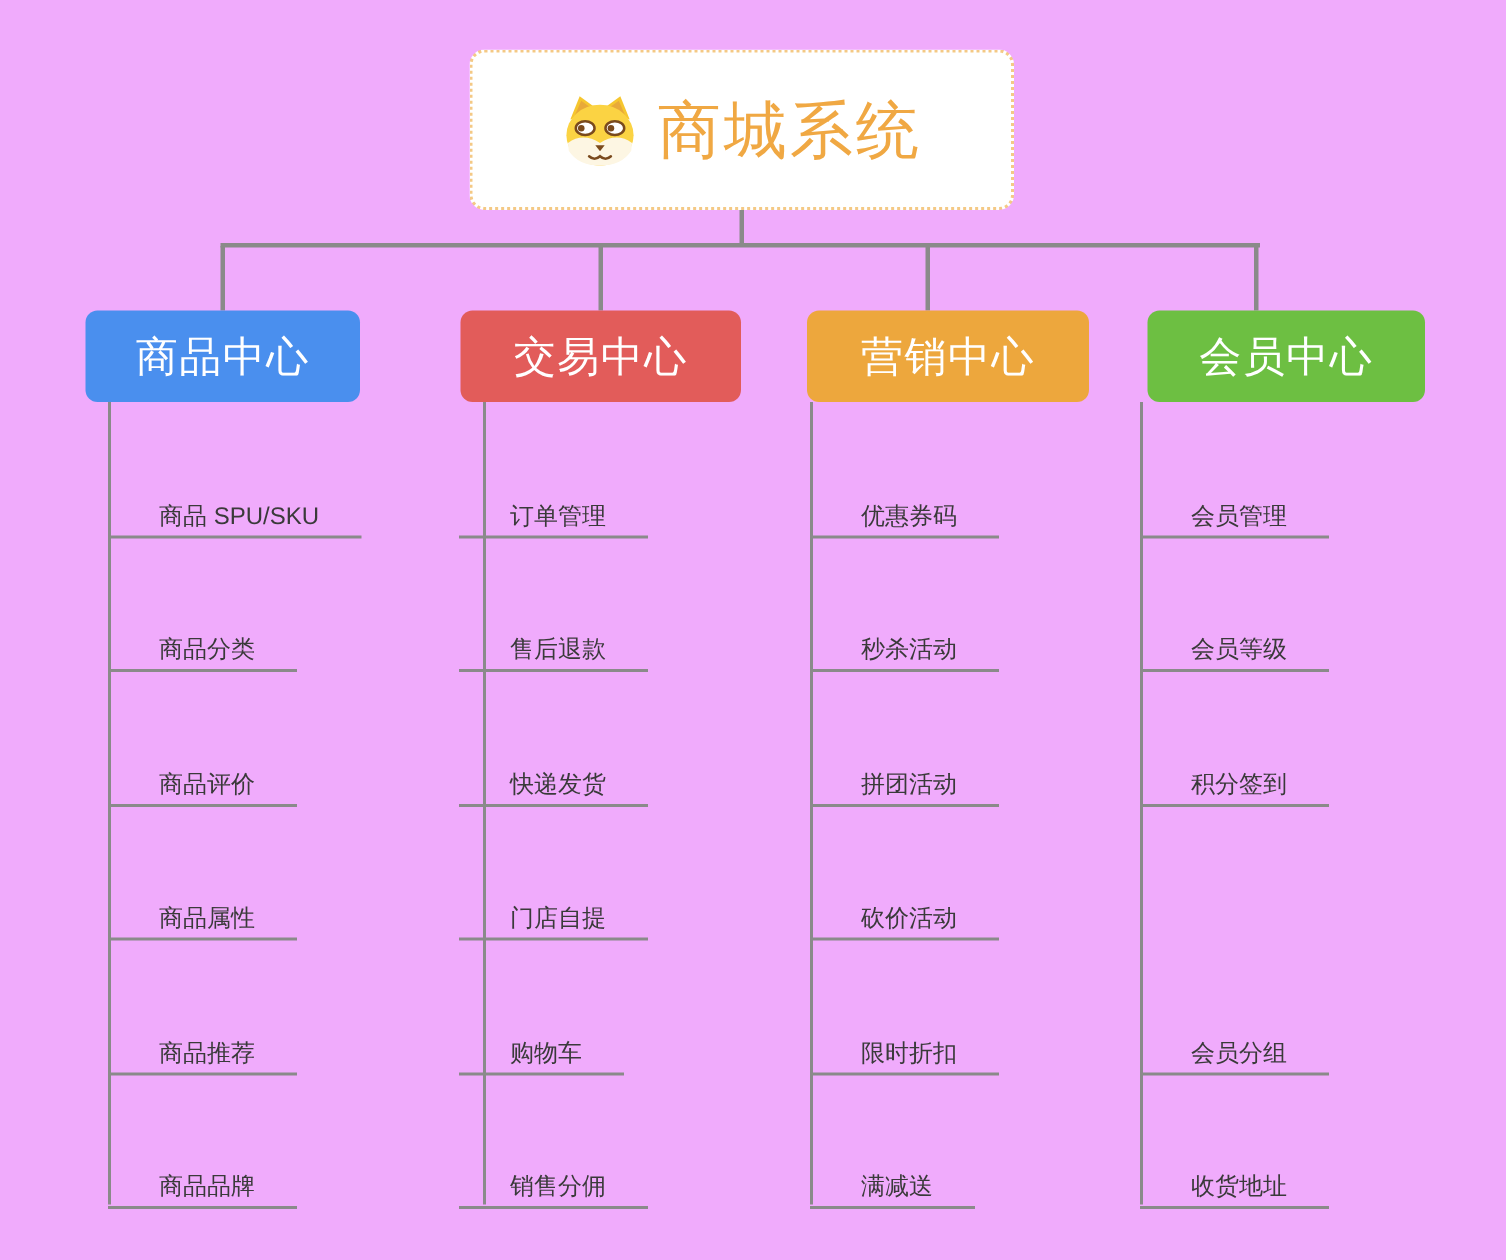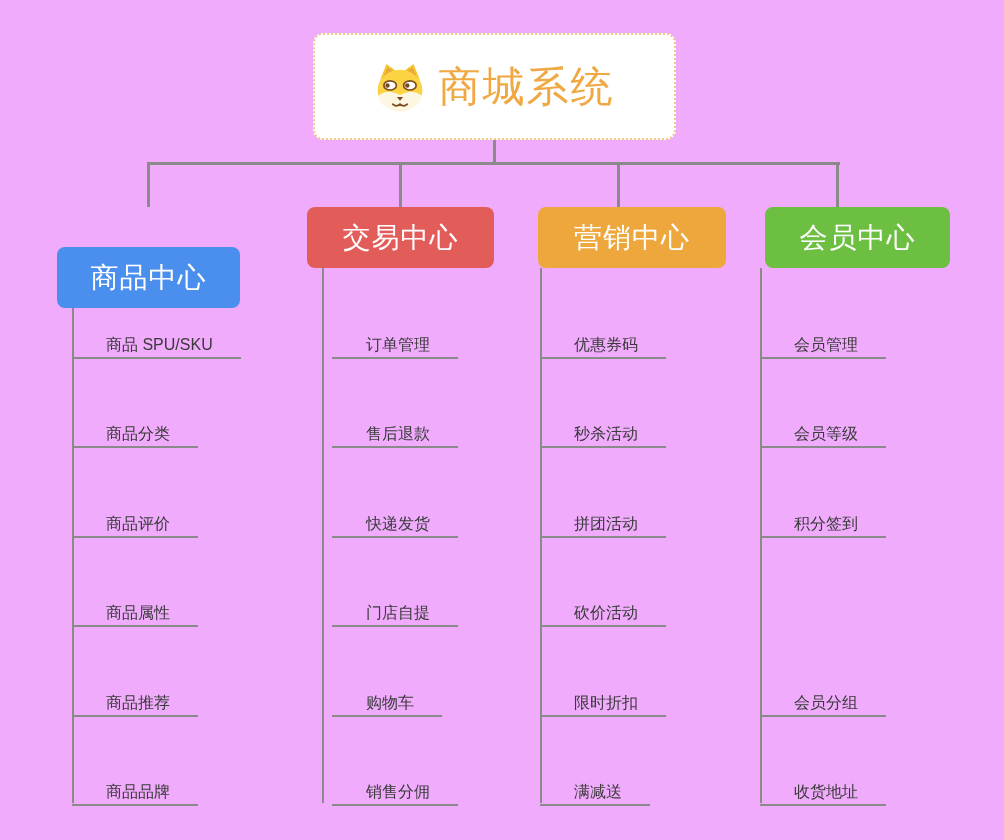--- a/index.html
+++ b/index.html
@@ -41,36 +41,36 @@
   .dog{display:inline-flex;width:50px;height:48px;}
   
   .branch{
     position:absolute;top:207px;height:61px;
     border-radius:8px;
     color:#ffffff;font-size:28px;
     display:flex;align-items:center;justify-content:center;
     letter-spacing:1px;
     cursor:default;
   }
-  .b0{left:57px;width:183px;margin-top:40px;}
+  .b0{left:57px;width:183px;}
   .b1{left:307px;width:187px;}
   .b2{left:538px;width:188px;}
   .b3{left:745px;width:185px;margin-left:20px;}
   
   .leaf{
     position:absolute;
     height:40px;
     display:flex;align-items:flex-end;
     padding:0 28px 3px 34px;
     border-bottom:2px solid #8a8a8a;
     font-size:16px;color:#3a3a3a;
     white-space:nowrap;
     line-height:1.1;
   }
-  .c0{left:72px;} .c1{left:332px;} .c2{left:540px;} .c3{left:760px;}
+  .c0{left:72px;} .c1{left:306px;} .c2{left:540px;} .c3{left:760px;}
   .r0{top:314px;} .r1{top:403px;} .r2{top:493px;} .r3{top:582px;} .r4{top:672px;} .r5{top:761px;}
 </style>
 </head>
 <body>
 
 <div class="canvas">
 
   <div class="line root-vert"></div>
   <div class="line hline"></div>
   <div class="line drop0"></div>

